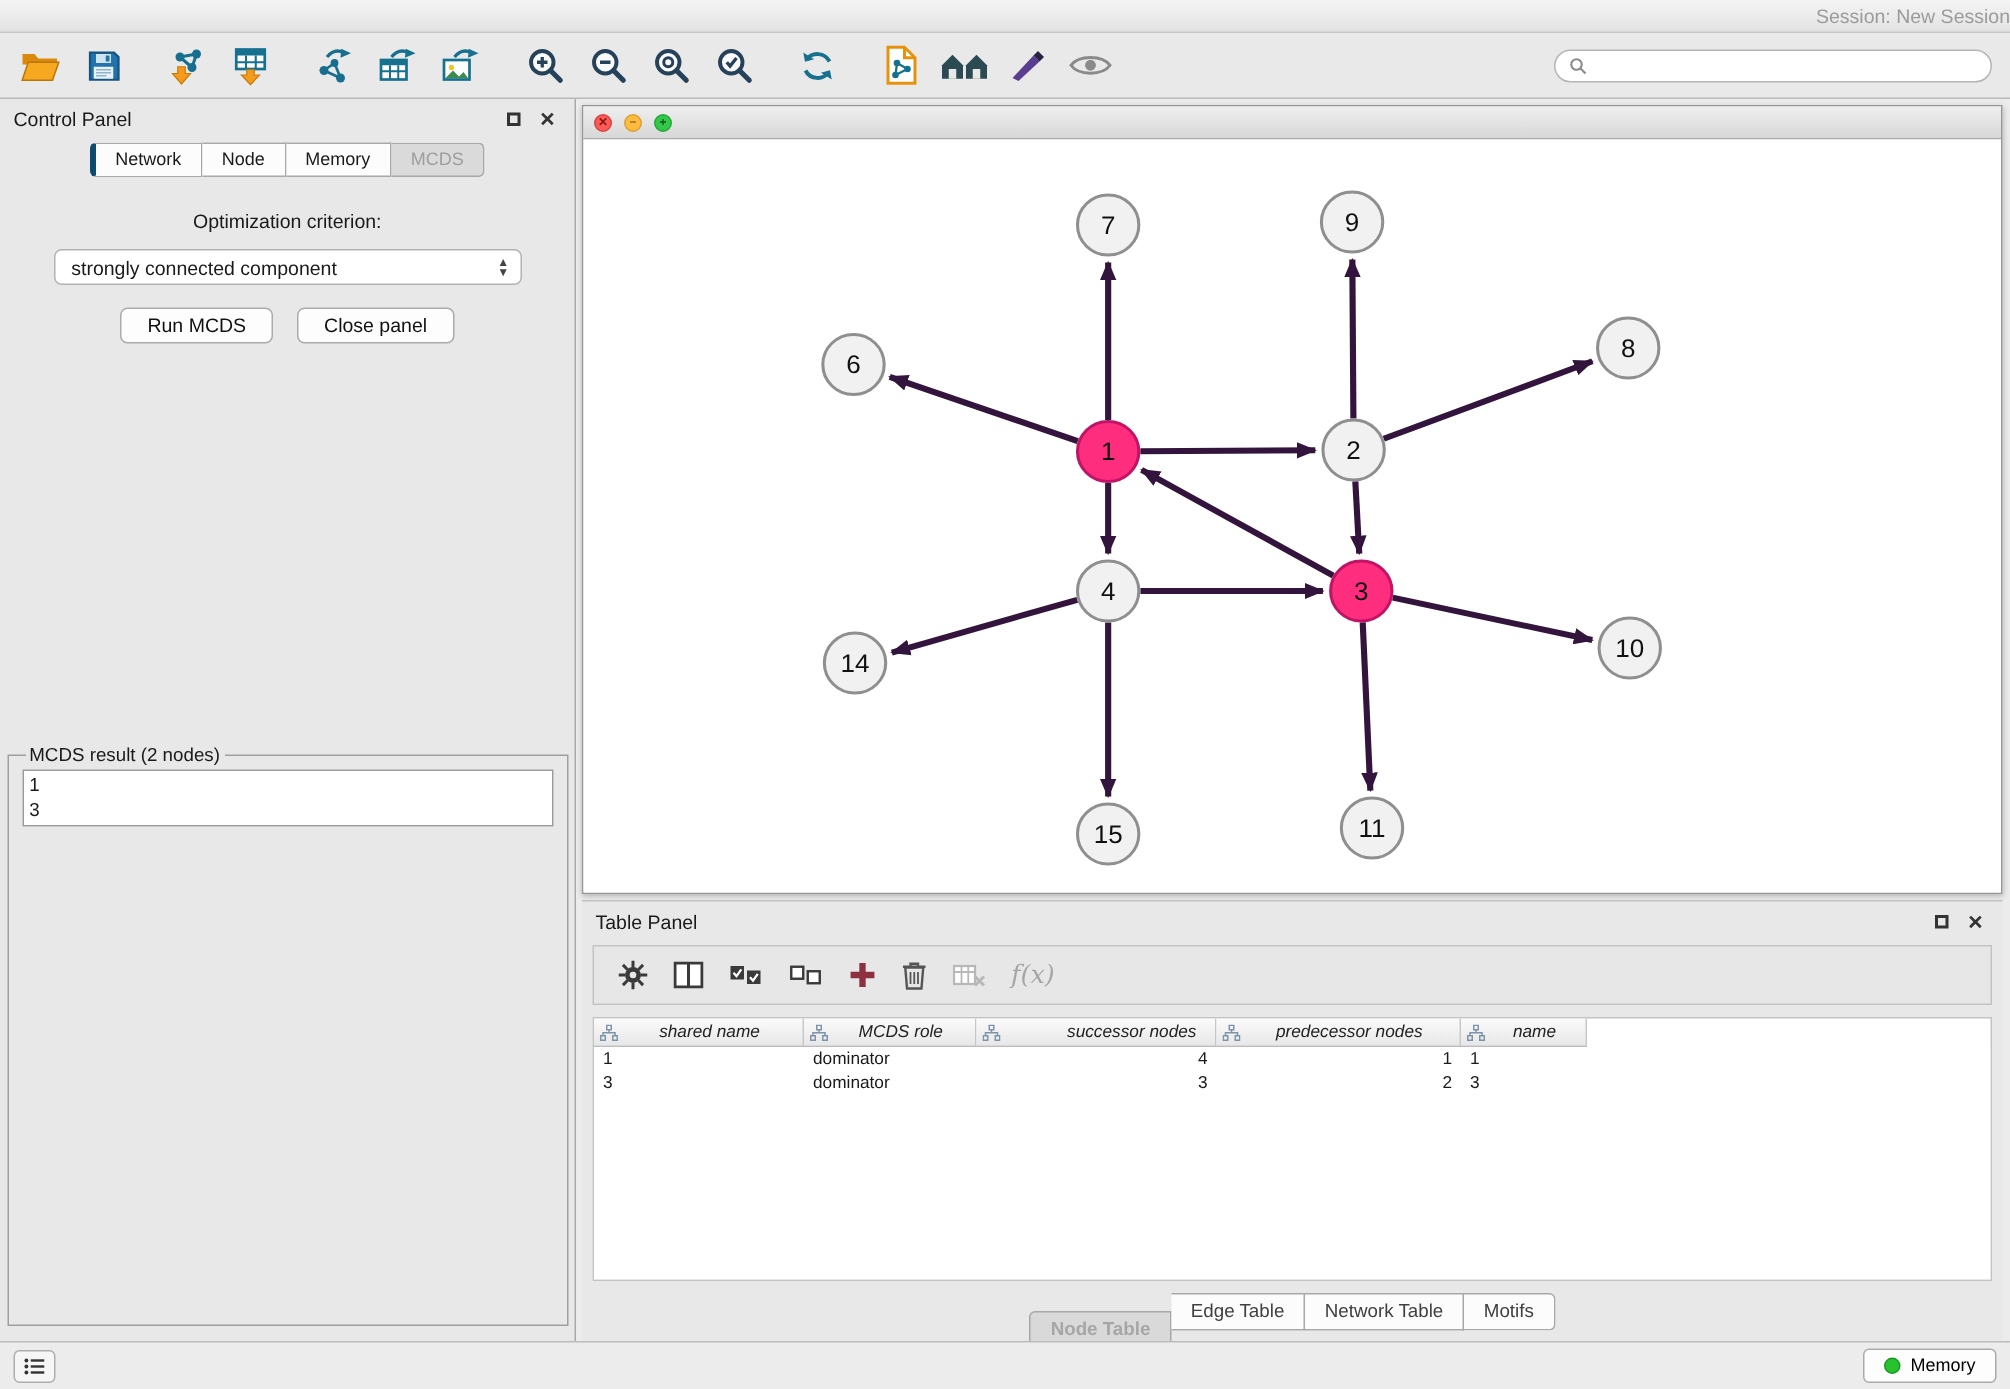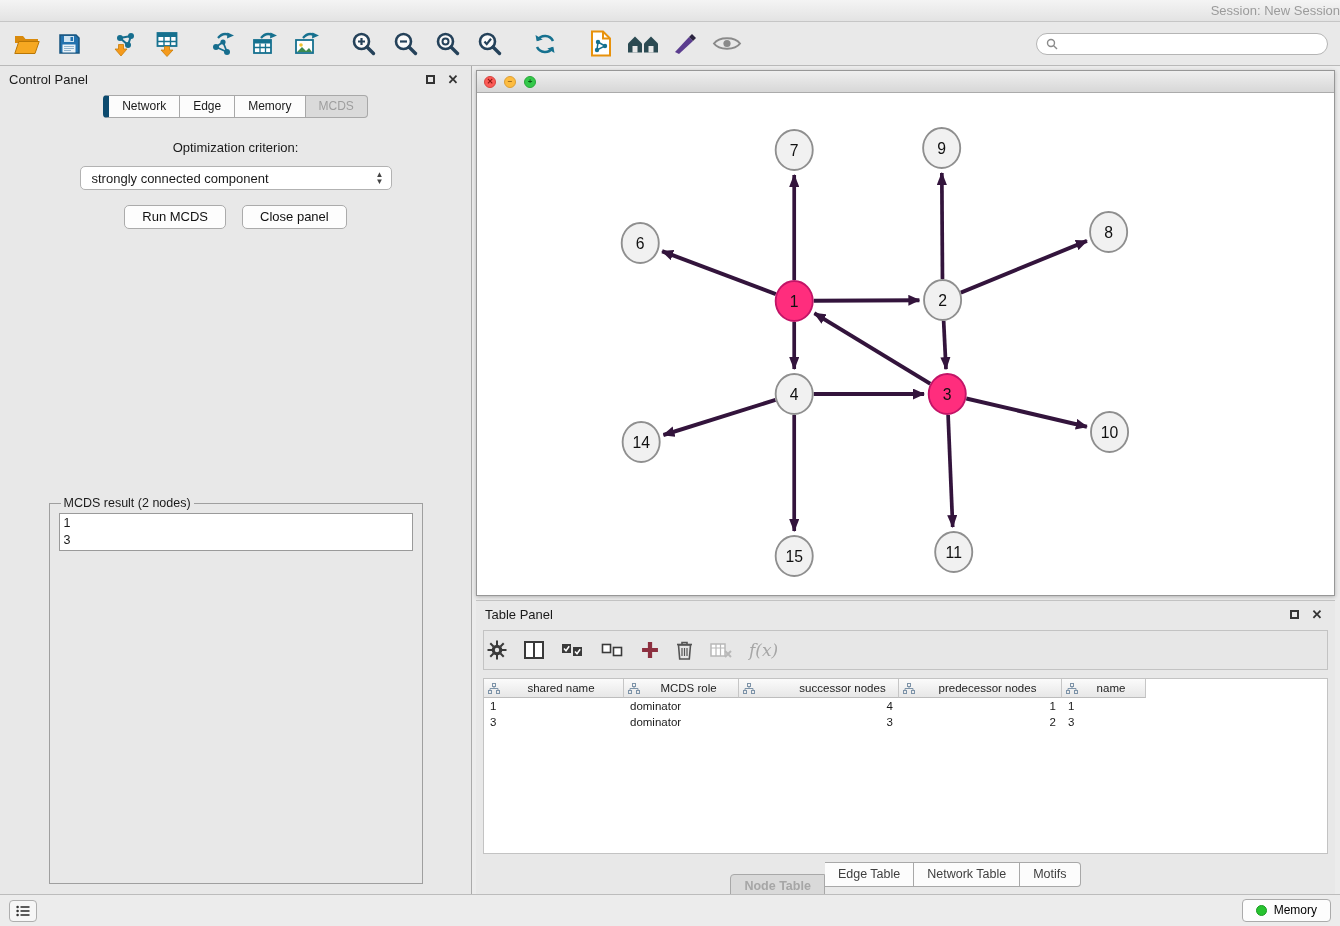--- a/index.html
+++ b/index.html
@@ -20,30 +20,30 @@
   .tb-btn { width:30px; height:32px; display:flex; align-items:center; justify-content:center; }
   .ic { display:flex; align-items:center; justify-content:center; }
   .search { margin-left:auto; width:292px; height:22px; border:1px solid #b5b5b5; border-radius:11px; background:#fff;
             display:flex; align-items:center; padding:0 9px; gap:6px; }
   .search input { border:none; outline:none; flex:1; font-size:12px; background:transparent; }
 
   
   .main { flex:1 1 auto; display:flex; min-height:0; }
 
   
-  .control-panel { width:472px; flex:0 0 auto; background:#e8e8e8; border-right:1px solid #aaaaaa;
+  .control-panel { width:384px; flex:0 0 auto; background:#e8e8e8; border-right:1px solid #aaaaaa;
                    display:flex; flex-direction:column; }
   .panel-header { height:27px; display:flex; align-items:center; padding:0 9px; font-size:13px; flex:0 0 auto; }
   .panel-header .spacer { flex:1; }
   .win-btn { width:18px; height:16px; display:flex; align-items:center; justify-content:center; margin-left:5px;
              color:#333; font-size:13px; font-weight:bold; }
   .float-square { width:9px; height:9px; border:2px solid #333; display:block; }
   .seg-tabs { display:flex; justify-content:center; padding:2px 0 6px; flex:0 0 auto; }
   .seg-tab { font-size:12px; padding:3px 13px 4px; background:#fcfcfc; border:1px solid #a8a8a8; border-left:none; color:#1a1a1a; }
-  .seg-tab:first-child { border-left:6px solid #0c4a6e; border-radius:4px 0 0 4px; }
+  .seg-tab:first-child { border-left:4px solid #0c4a6e; border-radius:4px 0 0 4px; }
   .seg-tab:last-child { border-radius:0 4px 4px 0; }
   .seg-tab.selected { background:#dadada; color:#9e9e9e; }
   .cp-body { flex:1; display:flex; flex-direction:column; align-items:center; padding:16px 12px 10px; min-height:0; }
   .opt-label { font-size:13px; margin-bottom:11px; }
   .criterion { width:312px; height:24px; background:#fff; border:1px solid #b2b2b2; border-radius:5px;
                display:flex; align-items:center; padding:0 7px 0 11px; font-size:13px; }
   .criterion .val { flex:1; }
   .updown { display:flex; flex-direction:column; align-items:center; line-height:6px; font-size:8px; color:#444; gap:1px; }
   .btn-row { display:flex; gap:16px; margin-top:15px; }
   .mac-btn { background:#fdfdfd; border:1px solid #ababab; border-radius:5px; padding:3px 17px 4px; font-size:13px; color:#111; }
@@ -67,28 +67,28 @@
   .tl.yellow { background:#fdbc40; border:1px solid #dd9f33; color:#99671a; }
   .tl.green  { background:#34c84a; border:1px solid #27a838; color:#0d5e18; }
   .net-title { position:absolute; left:0; right:0; text-align:center; font-size:13px; color:#111; }
   .canvas { flex:1; position:relative; background:#fff; min-height:0; }
   .canvas svg { position:absolute; inset:0; width:100%; height:100%; }
 
   
   .table-panel { flex:1; margin-top:4px; display:flex; flex-direction:column; background:#e8e8e8;
                  border-top:1px solid #c2c2c2; min-height:0; }
   .tp-toolbar { height:40px; flex:0 0 auto; border:1px solid #c3c3c3; margin:2px 7px 0; background:#e7e7e7;
-                display:flex; align-items:center; gap:17px; padding:0 3px; }
+                display:flex; align-items:center; gap:17px; padding:0 16px; }
   .tp-tool { display:flex; align-items:center; justify-content:center; height:30px; }
   .fx-label { font-family:"DejaVu Serif", serif; font-style:italic; color:#a6a6a6; font-size:17px; }
   .tbl { flex:1; margin:8px 7px 0; border:1px solid #c3c3c3; background:#fff; display:flex; flex-direction:column;
          overflow:hidden; min-height:0; }
   .tbl-header { display:flex; height:19px; flex:0 0 auto; }
   .th { display:flex; align-items:center; gap:3px; padding:0 4px; font-size:11.5px; color:#222;
-        background:linear-gradient(#fbfbfb,#e7e7e7); border-right:1px solid #c6c6c6; border-bottom:1px solid #bdbdbd; }
+        background:linear-gradient(#fbfbfb,#e7e7e7); border-right:1px solid #c6c6c6; border-bottom:1px solid #bdbdbd;font-style:italic; }
   .th .lbl { flex:1; text-align:center; }
   .tbl-body { flex:1; background:#fff; }
   .tbl-row { display:flex; height:16px; align-items:center; }
   .td { font-size:11.5px; padding:0 6px; overflow:hidden; white-space:nowrap; }
   .tp-tabs { height:30px; flex:0 0 auto; display:flex; justify-content:center; align-items:center; margin:5px 0 5px; }
   .tp-tab { font-size:12.5px; padding:4px 13px 5px; background:#fcfcfc; border:1px solid #a8a8a8; border-left:none;
             font-weight:normal; color:#404040; }
   .tp-tab:first-child { border-left:1px solid #a8a8a8; border-radius:4px 0 0 4px; }
   .tp-tab:last-child { border-radius:0 4px 4px 0; }
   .tp-tab.selected { background:#d9d9d9; color:#a6a6a6; font-weight:bold;margin-top:24px; }
@@ -301,21 +301,21 @@
         <span class="spacer"></span>
         <button class="win-btn">
             <span class="float-square"></span>
           </button>
         <button class="win-btn">
             <span>✕</span>
           </button>
       </div>
       <div class="seg-tabs" id="cp-tabs">
           <button class="seg-tab">Network</button>
-          <button class="seg-tab">Edge</button>
+          <button class="seg-tab">Node</button>
           <button class="seg-tab">Memory</button>
           <button class="seg-tab selected">MCDS</button>
         </div>
       <div class="cp-body">
         <div class="opt-label">Optimization criterion:</div>
         <div class="criterion">
           <span class="val">strongly connected component</span>
           <span class="updown">
               <span>▲</span>
               <span>▼</span>

